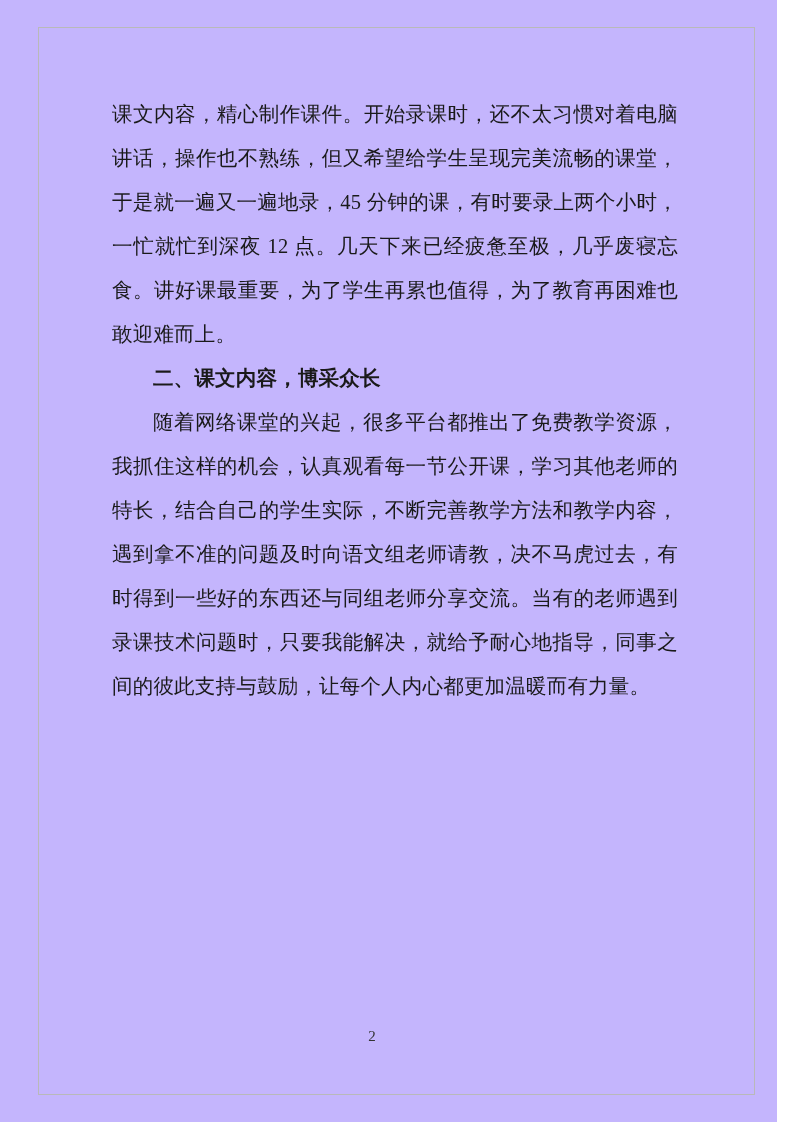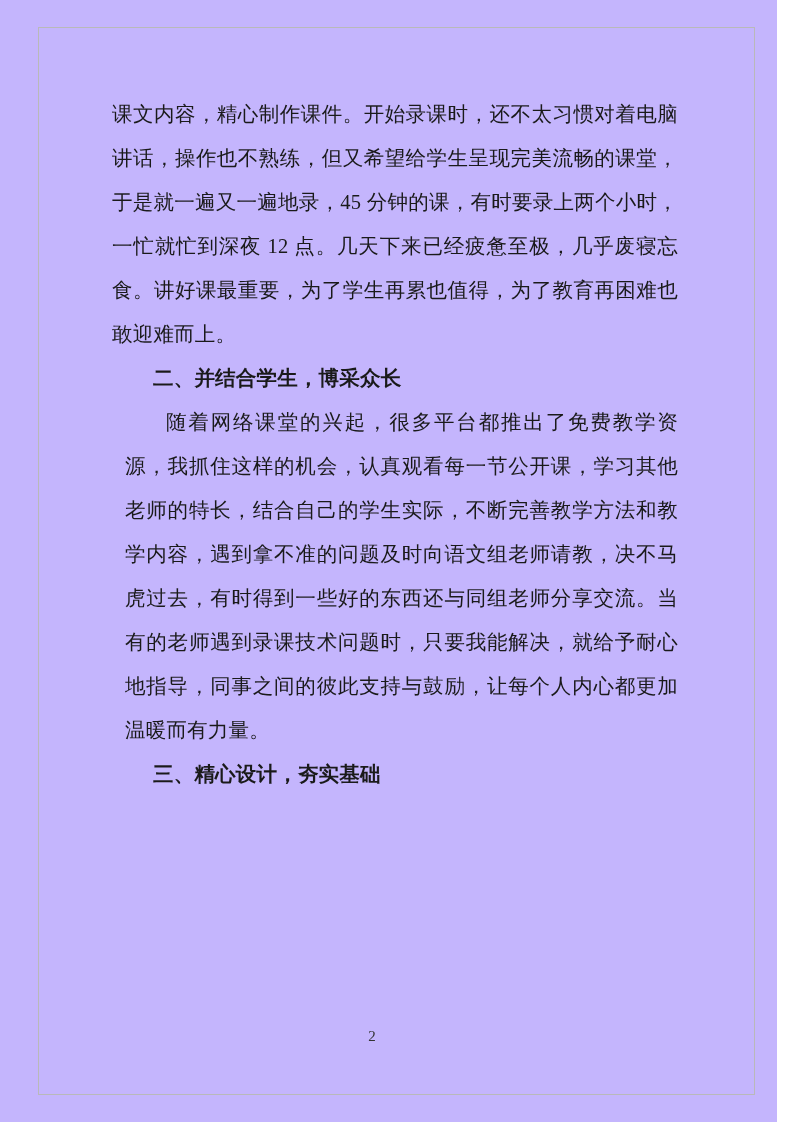--- a/index.html
+++ b/index.html
@@ -38,21 +38,20 @@
     margin: 0 0 0 0;
     font-size: 20.5px;
     line-height: 44px;
     color: #1a1a1a;
     text-align: justify;
     text-justify: inter-ideograph;
     letter-spacing: 0.2px;
   }
   .para.indent {
     text-indent: 2em;
-    margin-left: 13px;
   }
   .heading {
     margin: 0;
     font-size: 20.5px;
     line-height: 44px;
     color: #1a1a1a;
     text-indent: 2em;
     letter-spacing: 0.2px;
   }
   .page-number {
@@ -67,19 +66,18 @@
   }
 </style>
 </head>
 <body>
 
 <div class="page">
   <div class="page-border"></div>
 
   <div class="content">
     <p class="para">课文内容，精心制作课件。开始录课时，还不太习惯对着电脑讲话，操作也不熟练，但又希望给学生呈现完美流畅的课堂，于是就一遍又一遍地录，45 分钟的课，有时要录上两个小时，一忙就忙到深夜 12 点。几天下来已经疲惫至极，几乎废寝忘食。讲好课最重要，为了学生再累也值得，为了教育再困难也敢迎难而上。</p>
-    <h2 class="heading">二、并结合学生，博采众长</h2>
+    <h2 class="heading">二、课文内容，博采众长</h2>
     <p class="para indent">随着网络课堂的兴起，很多平台都推出了免费教学资源，我抓住这样的机会，认真观看每一节公开课，学习其他老师的特长，结合自己的学生实际，不断完善教学方法和教学内容，遇到拿不准的问题及时向语文组老师请教，决不马虎过去，有时得到一些好的东西还与同组老师分享交流。当有的老师遇到录课技术问题时，只要我能解决，就给予耐心地指导，同事之间的彼此支持与鼓励，让每个人内心都更加温暖而有力量。</p>
-    <h2 class="heading">三、精心设计，夯实基础</h2>
   </div>
 
   <div class="page-number">2</div>
 </div>
 
 </body></html>

